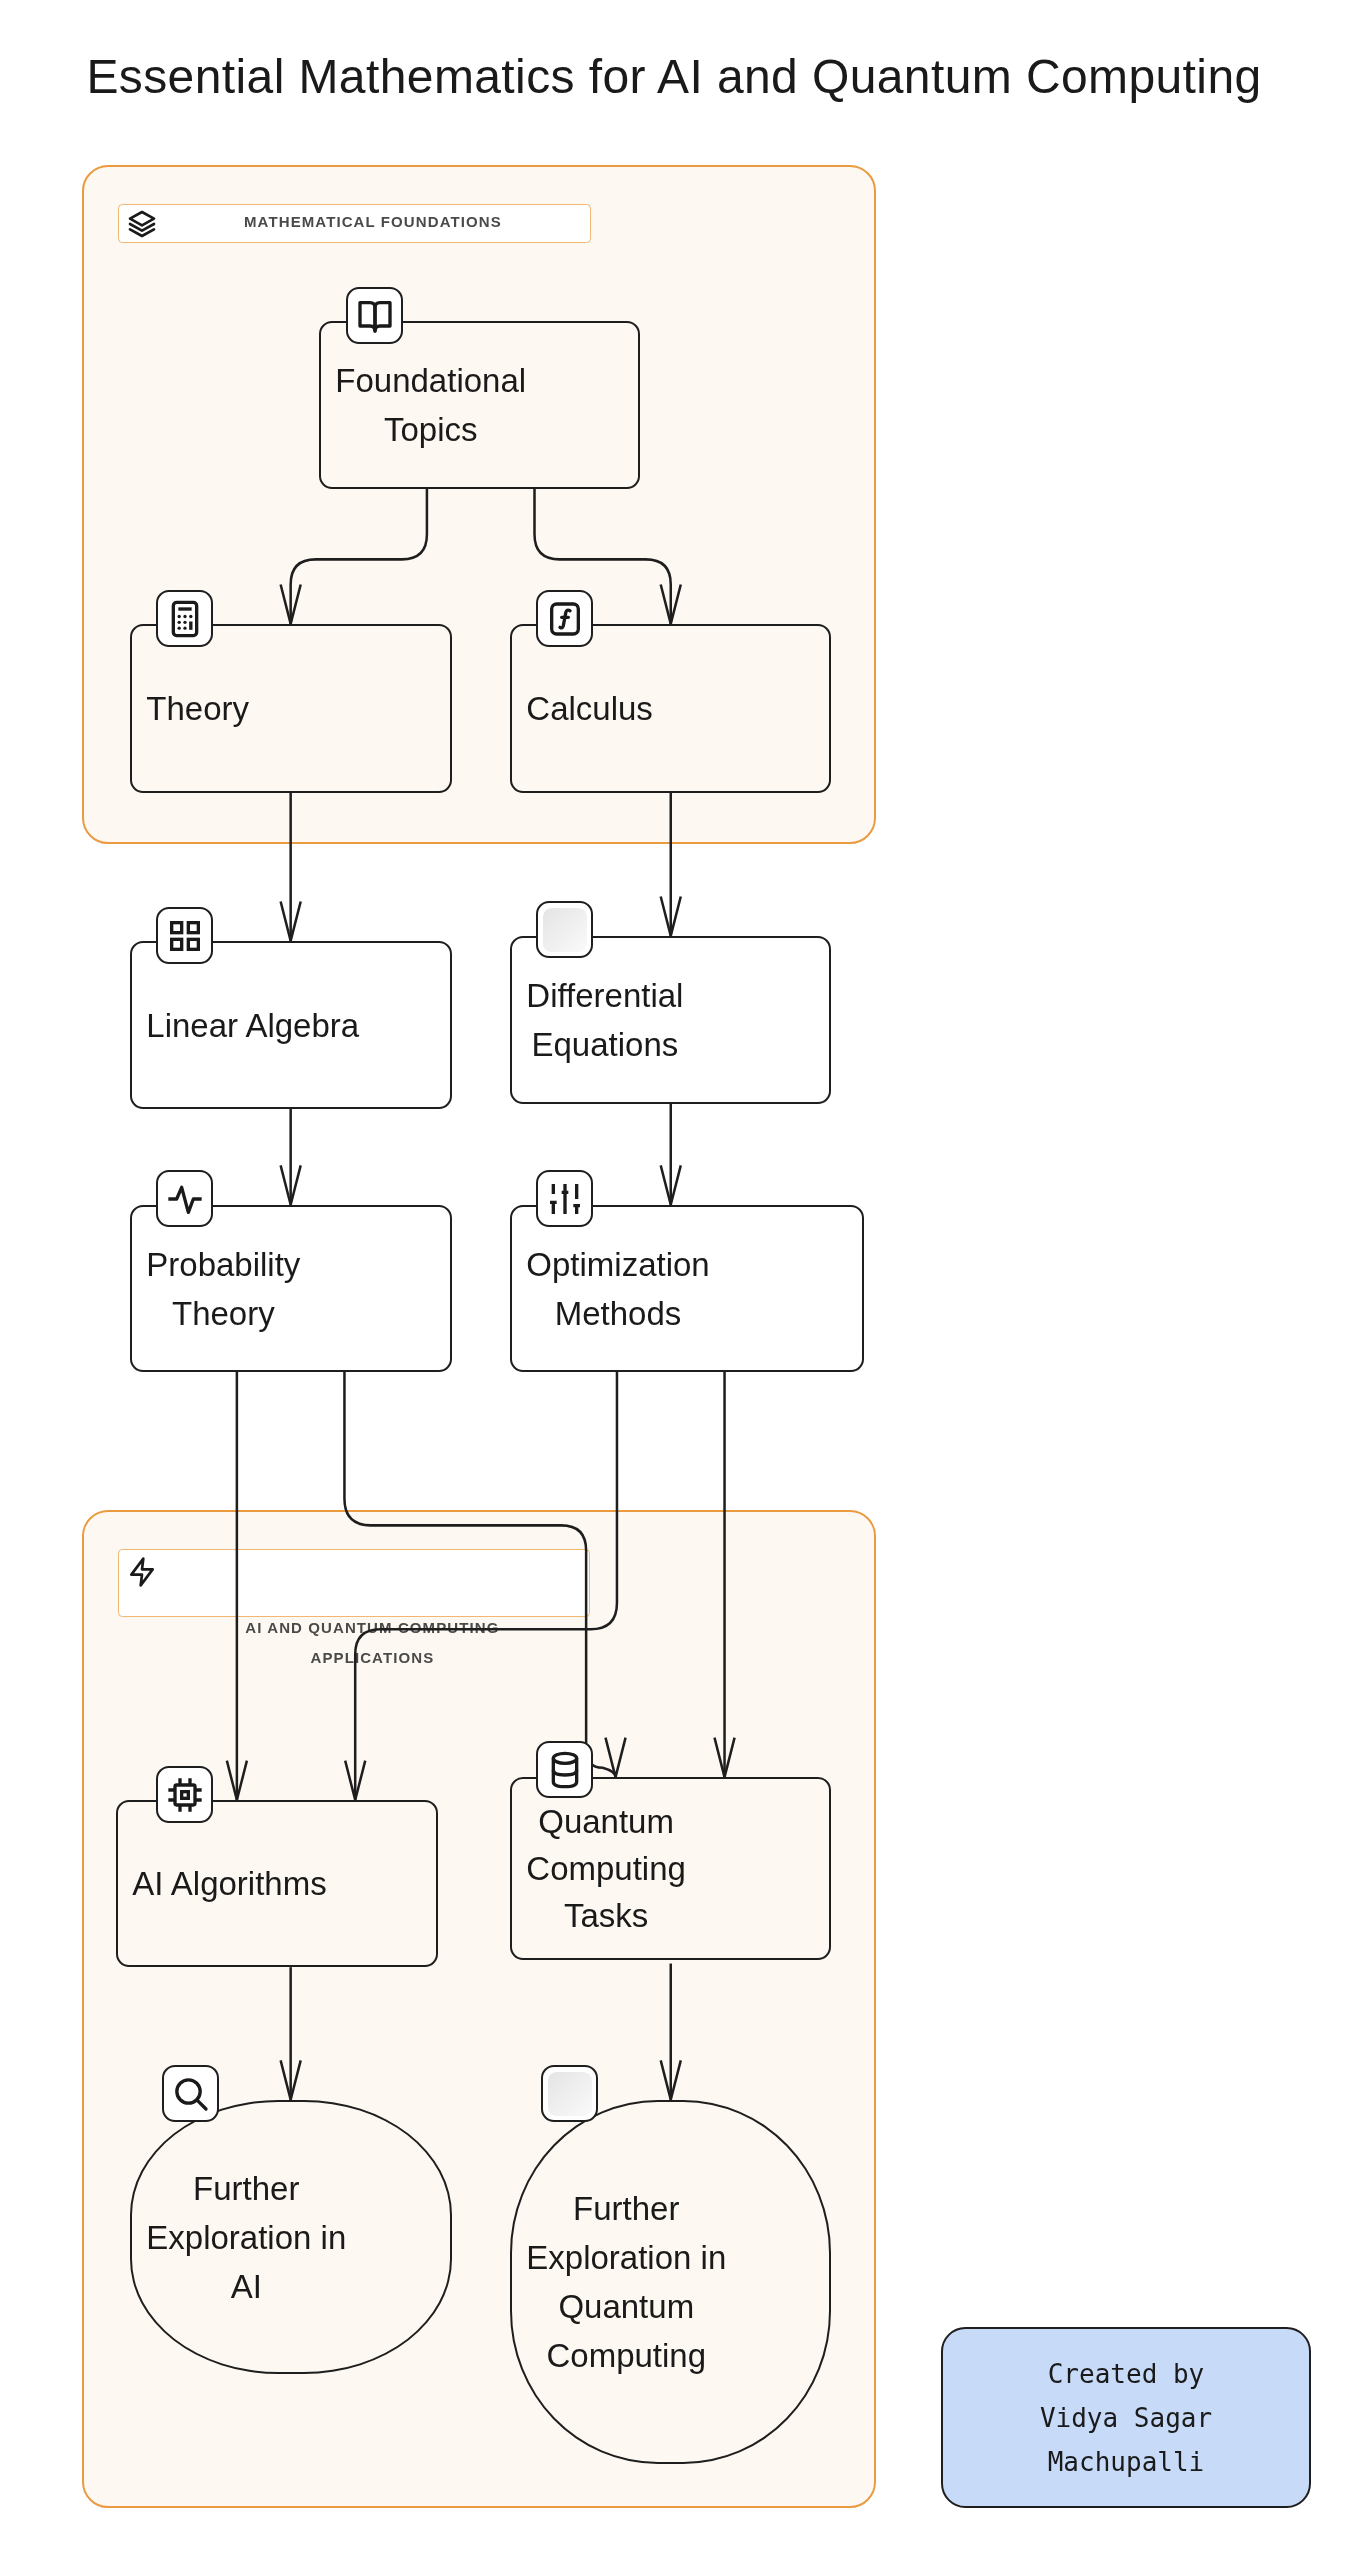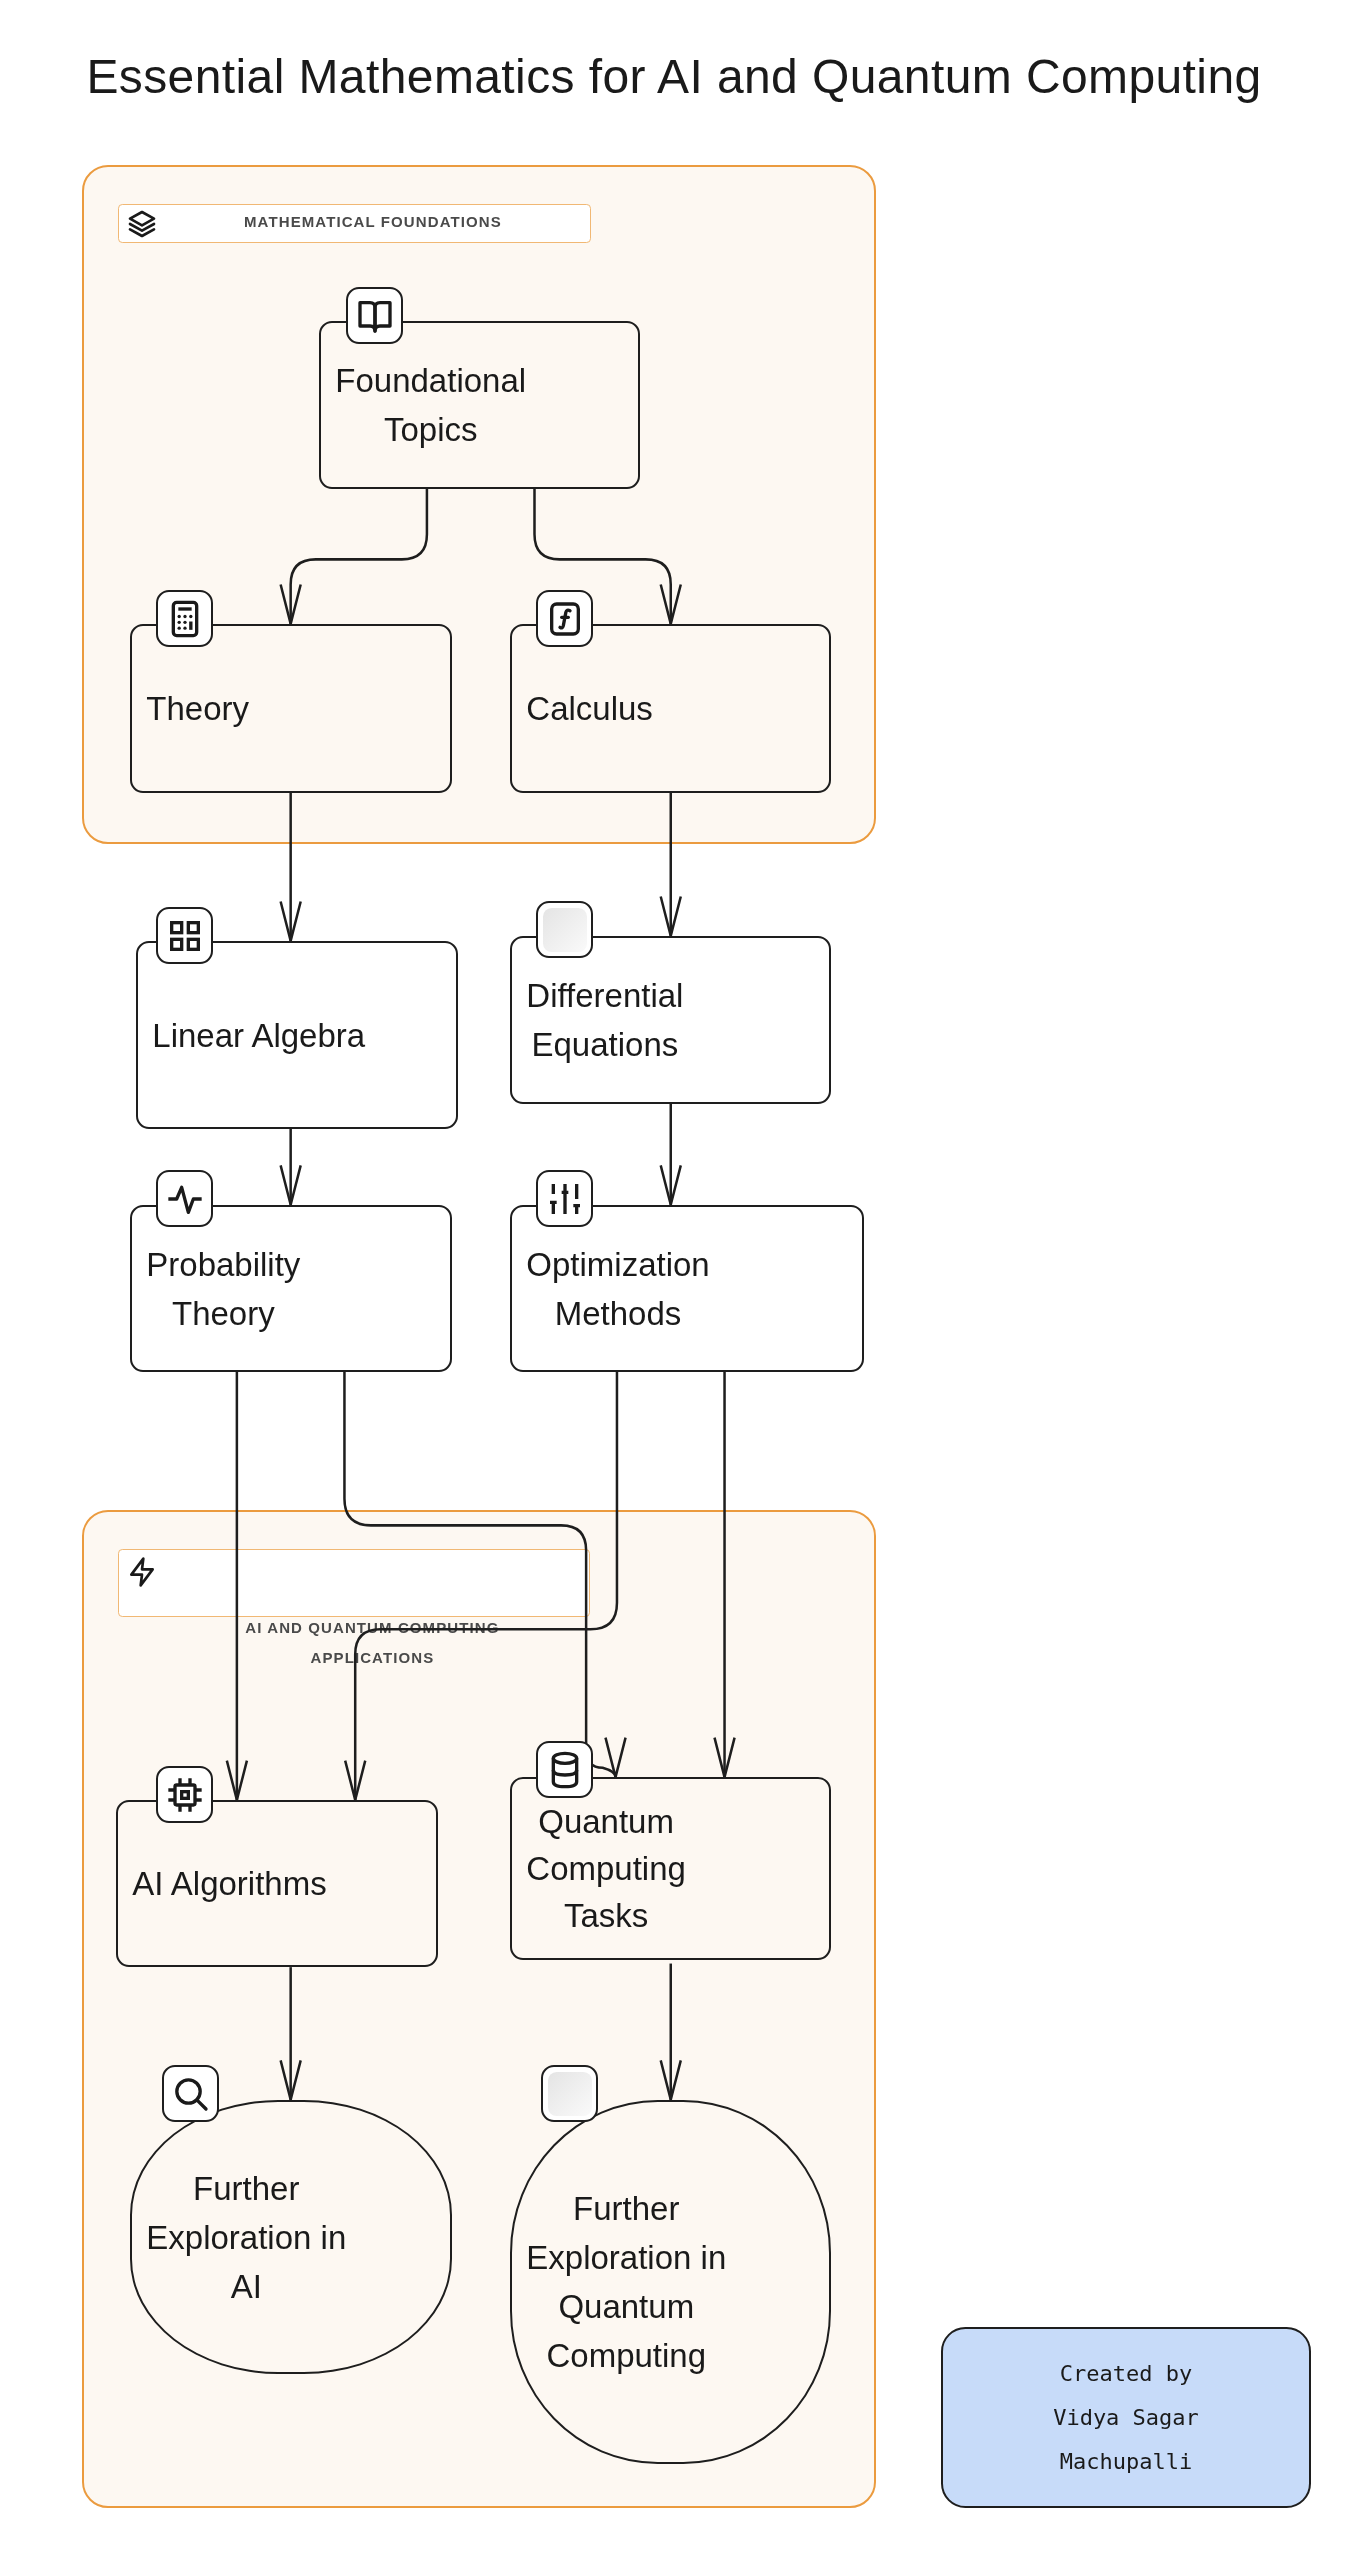--- a/index.html
+++ b/index.html
@@ -21,21 +21,21 @@
   .node.blob { border-radius: 46% / 42%; background: #fdf8f2; }
   .node .label { white-space: pre-line; }
   .badge { position: absolute; width: 57px; height: 57px; box-sizing: border-box; border: 2.9px solid #1e1e1e;
            border-radius: 13px; background: #ffffff; display: flex; align-items: center; justify-content: center; }
   .badge svg { width: 40px; height: 40px; }
   .badge.blank .inner { width: 44px; height: 44px; border-radius: 8.6px;
            background: linear-gradient(135deg, #e4e4e4, #fafafa); }
   #credits { position: absolute; left: 941px; top: 2327px; width: 370px; height: 181px; box-sizing: border-box;
              border: 2.9px solid #1e1e1e; border-radius: 24.4px; background: #c7dbf9; display: flex;
              align-items: center; justify-content: center; text-align: center;
-             font-family: "DejaVu Sans Mono", monospace; font-size: 22px; line-height: 44px; white-space: pre-line; }
+             font-family: "DejaVu Sans Mono", monospace; font-size: 26px; line-height: 44px; white-space: pre-line; }
 </style>
 </head>
 <body>
 
 <div id="title">Essential Mathematics for AI and Quantum Computing</div>
 
 <div class="group" style="left:82px; top:165px; width:794px; height:679px;"></div>
 <div class="group" style="left:82px; top:1510px; width:794px; height:998px;"></div>
 
 <div class="group-label" style="left:118px; top:204px; width:473px; height:39px; line-height:32px; padding-top:1.4px;">
@@ -126,21 +126,21 @@
   <span class="label">Calculus</span>
 </div>
 <div class="badge" style="left:536px; top:590px;">
   <svg viewBox="0 0 24 24" fill="none" stroke="#1a1a1a" stroke-width="2" stroke-linecap="round">
       <rect x="4" y="3" width="16" height="18" rx="3"></rect>
       <path d="M15 7 Q13 6 12.5 8 L11 16 Q10.5 18 9 17"></path>
       <path d="M10 11 H14"></path>
     </svg>
 </div>
 
-<div class="node white" style="left:130px; top:941px; width:322px; height:188px;margin-left:6px;">
+<div class="node white" style="left:130px; top:941px; width:322px; height:168px;">
   <span class="label">Linear Algebra</span>
 </div>
 <div class="badge" style="left:156px; top:907px;">
   <svg viewBox="0 0 24 24" fill="none" stroke="#1a1a1a" stroke-width="2">
       <rect x="4" y="4" width="6" height="6"></rect>
       <rect x="14" y="4" width="6" height="6"></rect>
       <rect x="4" y="14" width="6" height="6"></rect>
       <rect x="14" y="14" width="6" height="6"></rect>
     </svg>
 </div>

